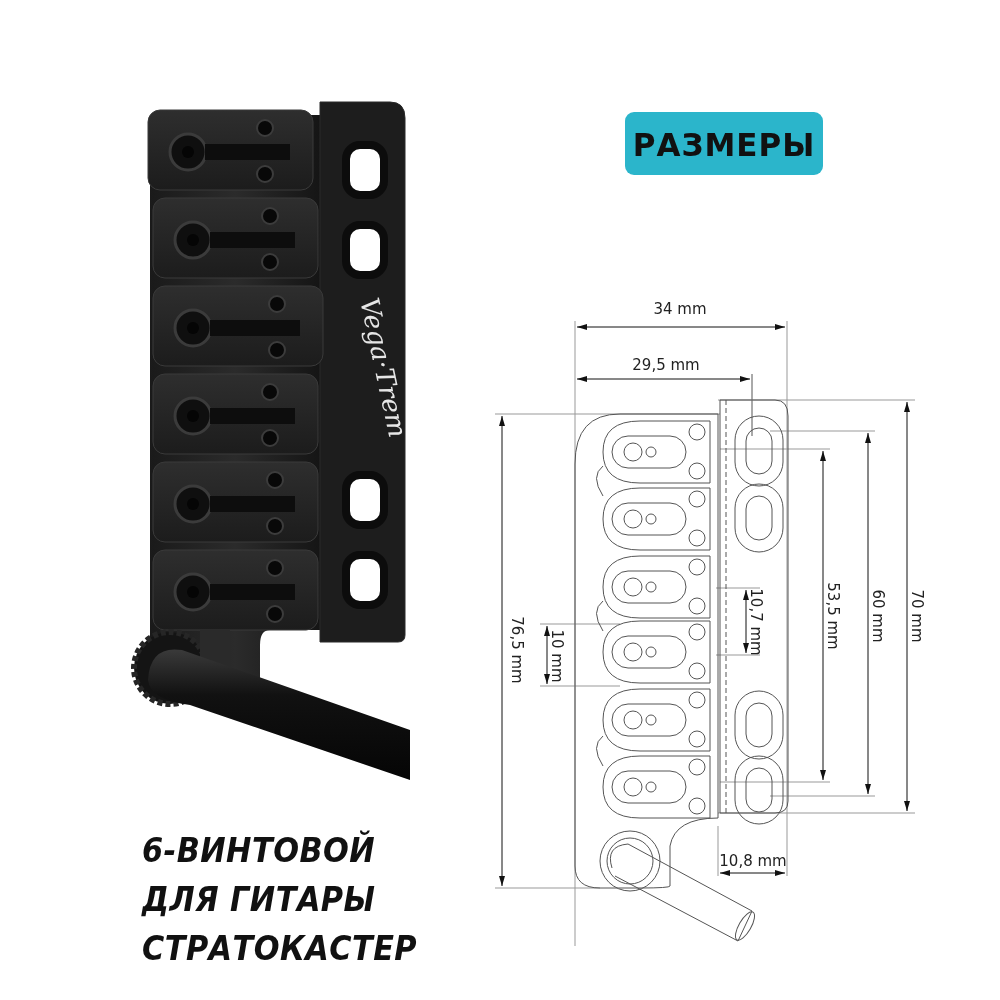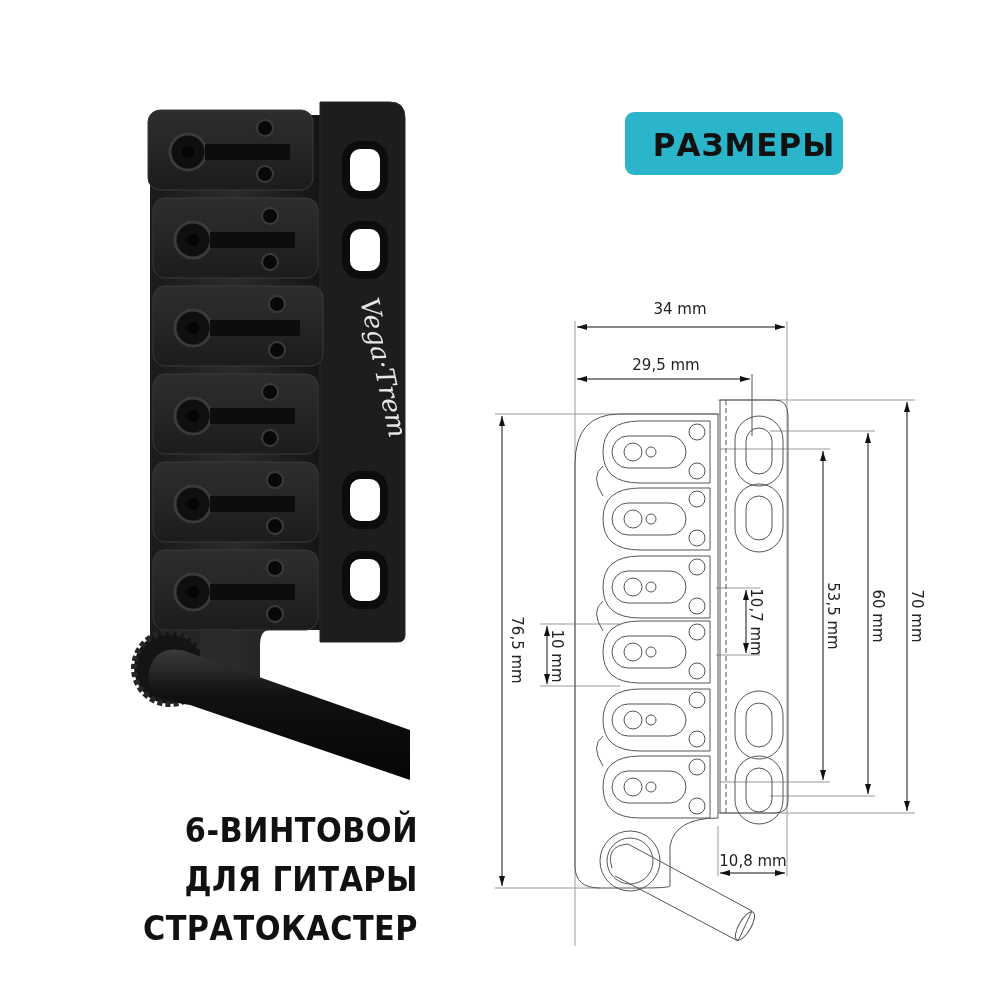--- a/index.html
+++ b/index.html
@@ -4,30 +4,31 @@
 <style>
   html, body { margin: 0; padding: 0; background: #ffffff; }
   body { width: 1000px; height: 1000px; position: relative; overflow: hidden; font-family: "DejaVu Sans", sans-serif; }
 
   .photo { position: absolute; left: 120px; top: 90px; width: 300px; height: 720px; }
   .photo svg { width: 100%; height: 100%; display: block; }
 
   .badge {
     position: absolute; left: 625px; top: 112px; width: 198px; height: 63px;
     background: #2bb5cb; border-radius: 9px;
-    display: flex; align-items: center; justify-content: center; padding-left: 20px;
+    display: flex; align-items: center; justify-content: center;
   }
   .badge-text {
     font-family: "DejaVu Sans", sans-serif; font-weight: 900; font-size: 31px;
     color: #111111; letter-spacing: 1px; transform: scaleY(1.05);
   }
 
   .caption {
-    position: absolute; left: 130px; top: 806px; width: 300px;
-    text-align: right;
+    position: absolute; left: 130px; top: 826px; width: 300px;
+    text-align: left;
+    font-style: italic;
   }
   .caption-line {
     font-family: "DejaVu Sans", sans-serif; font-weight: 900; font-size: 33px;
     color: #111111; line-height: 49px; letter-spacing: 0.5px;
     transform: scaleX(0.92);
   }
 
   .drawing { position: absolute; left: 480px; top: 286px; width: 460px; height: 690px; }
   .drawing svg { width: 100%; height: 100%; display: block; overflow: visible; }
   .dim-label { font-family: "DejaVu Sans", sans-serif; font-size: 15px; fill: #222222; }

